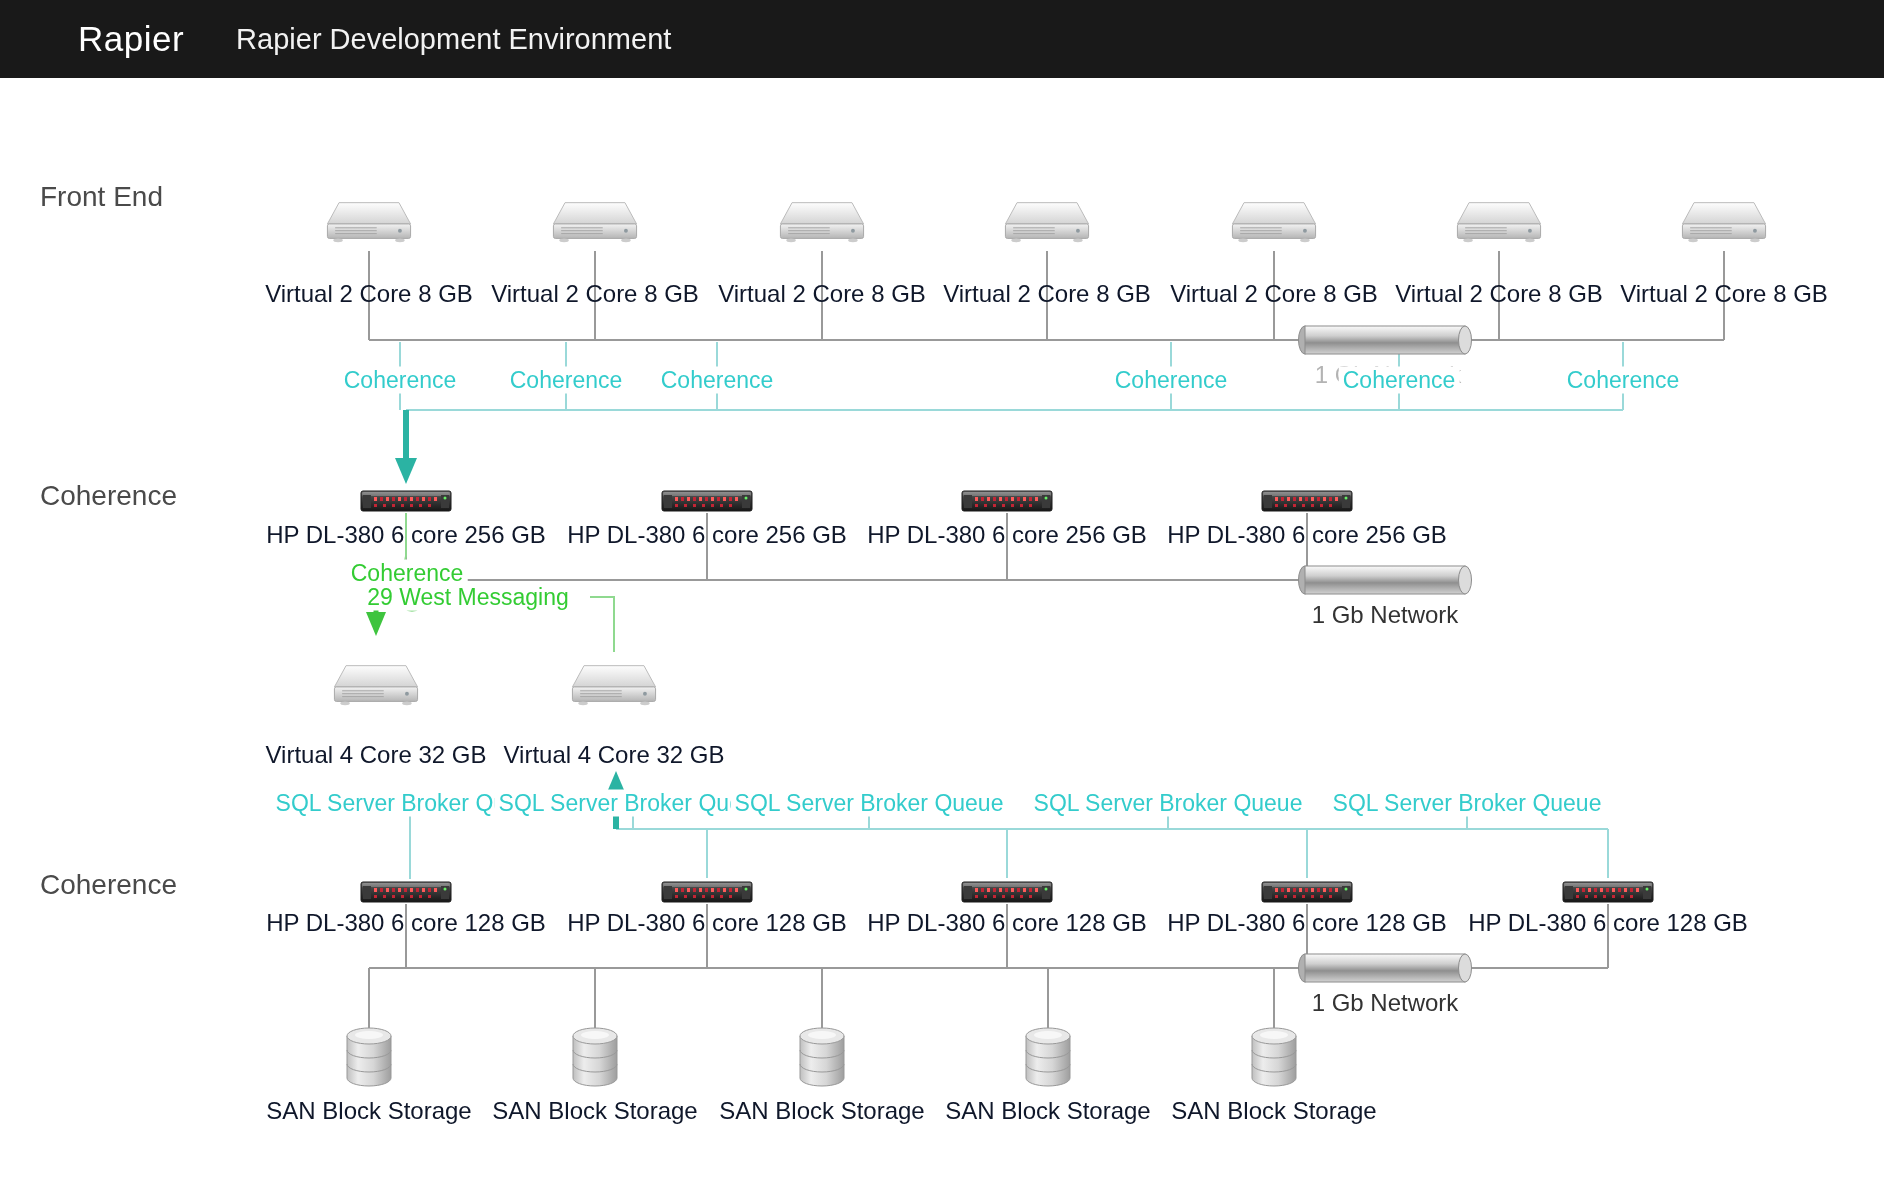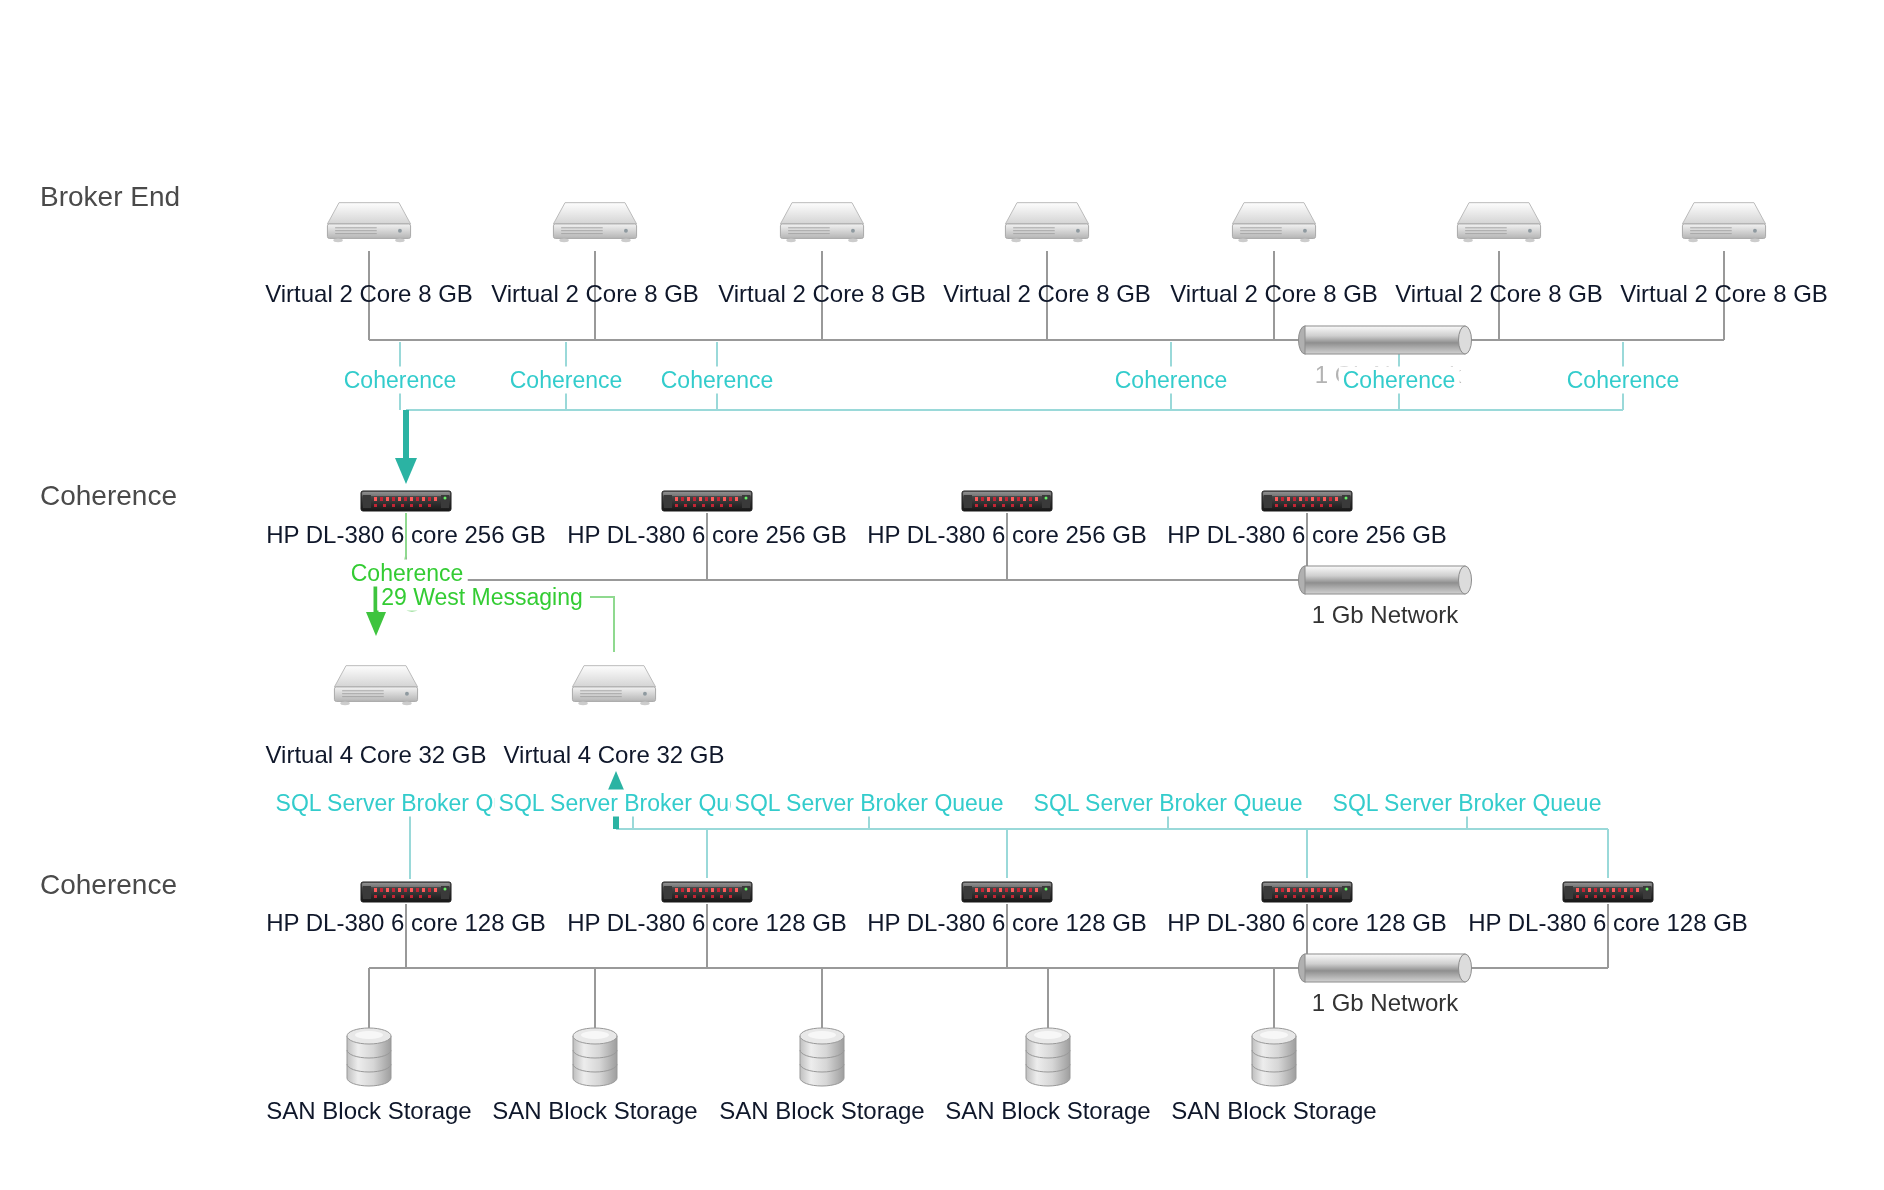--- a/index.html
+++ b/index.html
@@ -104,22 +104,26 @@
       </symbol>
 
       <symbol id="sym-pipe" viewBox="0 0 174 34">
         <ellipse cx="7" cy="17" rx="6.5" ry="14" fill="#b0b0b0" stroke="#8c8c8c"></ellipse>
         <rect x="7" y="3" width="160" height="28" fill="url(#g-pipe)" stroke="#8c8c8c"></rect>
         <ellipse cx="167" cy="17" rx="6.5" ry="14" fill="#dcdcdc" stroke="#8c8c8c"></ellipse>
       </symbol>
     </defs>
   </svg>
 
-
-  <div class="rowlabel" style="top:181px">Broker End</div>
+  <div class="navbar">
+    <span class="brand">Rapier</span>
+    <span class="navtitle">Rapier Development Environment</span>
+  </div>
+
+  <div class="rowlabel" style="top:181px">Front End</div>
   <div class="rowlabel" style="top:480px">Coherence</div>
   <div class="rowlabel" style="top:869px">Coherence</div>
 
   <svg class="overlay" width="1884" height="1190">
 
     <path d="M369,251 V340 M595,251 V340 M822,251 V340 M1047,251 V340 M1274,251 V340 M1499,251 V340 M1724,251 V340 M369,340 H1724
              M406,513 V580 M707,513 V580 M1007,513 V580 M1307,513 V580 M406,580 H1470
              M406,904 V968 M707,904 V968 M1007,904 V968 M1307,904 V968 M1608,904 V968 M369,968 H1608
              M369,968 V1028 M595,968 V1028 M822,968 V1028 M1048,968 V1028 M1274,968 V1028" fill="none" stroke="#999999" stroke-width="2"></path>
 
@@ -199,21 +203,21 @@
   <div class="nlabel" style="left:707px;top:535px">HP DL-380 6 core 256 GB</div>
   <div class="nlabel" style="left:1007px;top:535px">HP DL-380 6 core 256 GB</div>
   <div class="nlabel" style="left:1307px;top:535px">HP DL-380 6 core 256 GB</div>
 
   <svg class="icon" style="left:1298px;top:563px" width="174" height="34">
       <use href="#sym-pipe"></use>
     </svg>
   <div class="netlabel" style="left:1385px;top:615px">1 Gb Network</div>
 
   <div class="clabel green" style="left:407px;top:573px">Coherence</div>
-  <div class="clabel green" style="left:482px;top:597px">29 West Messaging</div>
+  <div class="clabel green" style="left:468px;top:597px">29 West Messaging</div>
 
   <svg class="icon" style="left:329px;top:656px" width="94" height="58">
       <use href="#sym-server"></use>
     </svg>
   <svg class="icon" style="left:567px;top:656px" width="94" height="58">
       <use href="#sym-server"></use>
     </svg>
 
   <div class="nlabel" style="left:376px;top:755px">Virtual 4 Core 32 GB</div>
   <div class="nlabel" style="left:614px;top:755px">Virtual 4 Core 32 GB</div>

